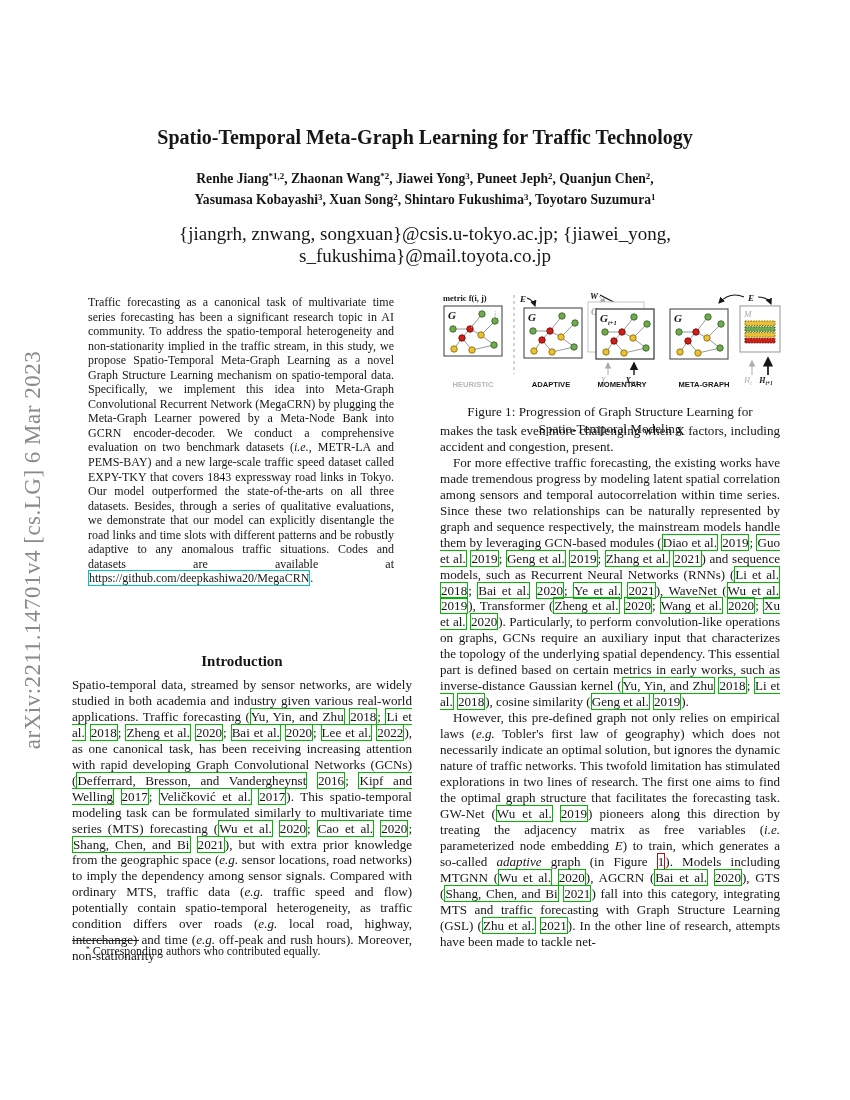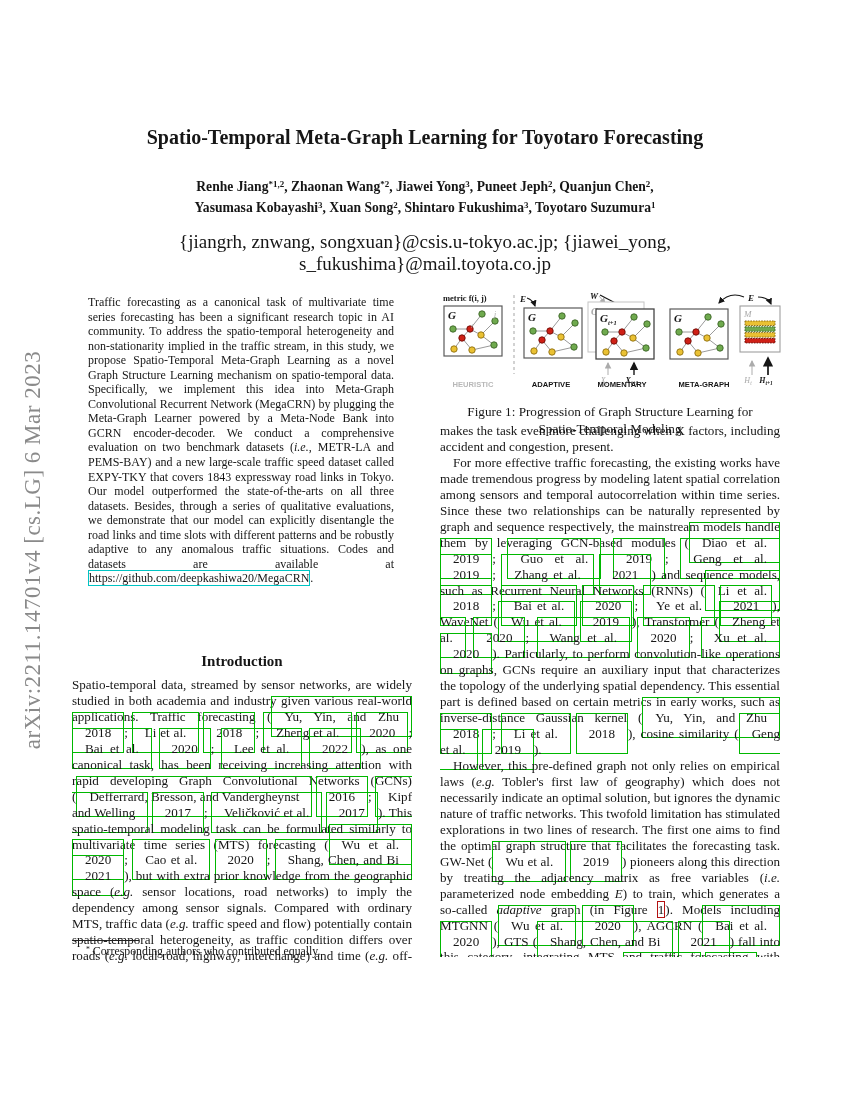--- a/index.html
+++ b/index.html
@@ -4,21 +4,21 @@
 <style>
   html,body{margin:0;padding:0;background:#ffffff;width:850px;height:1100px;overflow:hidden;}
   .page{position:relative;width:850px;height:1100px;background:#fff;font-family:"Liberation Serif",serif;color:#161616;}
   
   .arxiv-strip{position:absolute;top:550px;left:33px;width:600px;text-align:center;
     transform:translate(-50%,-50%) rotate(-90deg);font-size:23px;color:#8a8a8a;letter-spacing:.5px;white-space:nowrap;}
   
   .hdr{position:absolute;top:126px;left:55px;width:740px;text-align:center;}
   .title{margin:0;font-size:20px;font-weight:bold;}
   .authors{font-size:13.6px;font-weight:bold;line-height:19px;}
-  .authors-wrap{margin-top:28px;}
+  .authors-wrap{margin-top:20px;}
   .affil{font-size:12.8px;line-height:14.8px;}
   .affil-wrap{margin-top:7px;}
   .emails{font-size:19px;margin-top:12px;}
   
   .abs{position:absolute;left:88px;top:295px;width:306px;height:320px;overflow:hidden;}
   .abs h2{margin:0 0 7px 0;font-size:13.5px;text-align:center;}
   .abs p{margin:0;font-size:12px;line-height:14.55px;text-align:justify;}
   
   .leftcol{position:absolute;left:72px;top:653px;width:340px;height:312px;overflow:hidden;}
   .sec-h{margin:0 0 7px 0;font-size:15px;text-align:center;font-weight:bold;}
@@ -32,36 +32,36 @@
   .footnote p{margin:0;text-align:justify;}
   .fn2{text-indent:14px;}
   
   .fig{position:absolute;left:438px;top:290px;width:344px;}
   .fig figcaption{font-size:13.2px;line-height:16.5px;text-align:center;margin-top:10px;padding:0 20px;}
   figure{margin:0;}
   
   .seg.sup{font-size:.66em;position:relative;top:-.45em;}
   .seg.b{font-weight:normal;}
   .seg.i{font-style:italic;}
-  .seg.cite{border:1px solid var(--citation,#00b800);padding:12px;}
+  .seg.cite{border:1px solid var(--citation,#00b800);padding:0;}
   .seg.link{border:1px solid var(--link,#00bfbf);}
   .seg.figref{border:1px solid var(--figref,#b31111);}
   
   .svg-serif{font-family:"Liberation Serif",serif;}
   .svg-sans{font-family:"Liberation Sans",sans-serif;}
 </style>
 </head>
 <body>
 
 <div class="page">
 
   <div class="arxiv-strip">arXiv:2211.14701v4  [cs.LG]  6 Mar 2023</div>
 
   <header class="hdr">
-    <h1 class="title">Spatio-Temporal Meta-Graph Learning for Toyotaro Forecasting</h1>
+    <h1 class="title">Spatio-Temporal Meta-Graph Learning for Traffic Technology</h1>
     <div class="authors-wrap">
       <div class="authors">Renhe Jiang<span class="seg sup">*1,2</span>, Zhaonan Wang<span class="seg sup">*2</span>, Jiawei Yong<span class="seg sup">3</span>, Puneet Jeph<span class="seg sup">2</span>, Quanjun Chen<span class="seg sup">2</span>,</div>
       <div class="authors">Yasumasa Kobayashi<span class="seg sup">3</span>, Xuan Song<span class="seg sup">2</span>, Shintaro Fukushima<span class="seg sup">3</span>, Toyotaro Suzumura<span class="seg sup">1</span></div>
     </div>
     <div class="emails">{jiangrh, znwang, songxuan}@csis.u-tokyo.ac.jp; {jiawei_yong, s_fukushima}@mail.toyota.co.jp</div>
   </header>
 
   <section class="abs">
     <p>Traffic forecasting as a canonical task of multivariate time series forecasting has been a significant research topic in AI community. To address the spatio-temporal heterogeneity and non-stationarity implied in the traffic stream, in this study, we propose Spatio-Temporal Meta-Graph Learning as a novel Graph Structure Learning mechanism on spatio-temporal data. Specifically, we implement this idea into Meta-Graph Convolutional Recurrent Network (MegaCRN) by plugging the Meta-Graph Learner powered by a Meta-Node Bank into GCRN encoder-decoder. We conduct a comprehensive evaluation on two benchmark datasets (<span class="seg i">i.e.</span>, METR-LA and PEMS-BAY) and a new large-scale traffic speed dataset called EXPY-TKY that covers 1843 expressway road links in Tokyo. Our model outperformed the state-of-the-arts on all three datasets. Besides, through a series of qualitative evaluations, we demonstrate that our model can explicitly disentangle the road links and time slots with different patterns and be robustly adaptive to any anomalous traffic situations. Codes and datasets are available at <span class="seg link">https://github.com/deepkashiwa20/MegaCRN</span>.</p>
   </section>

